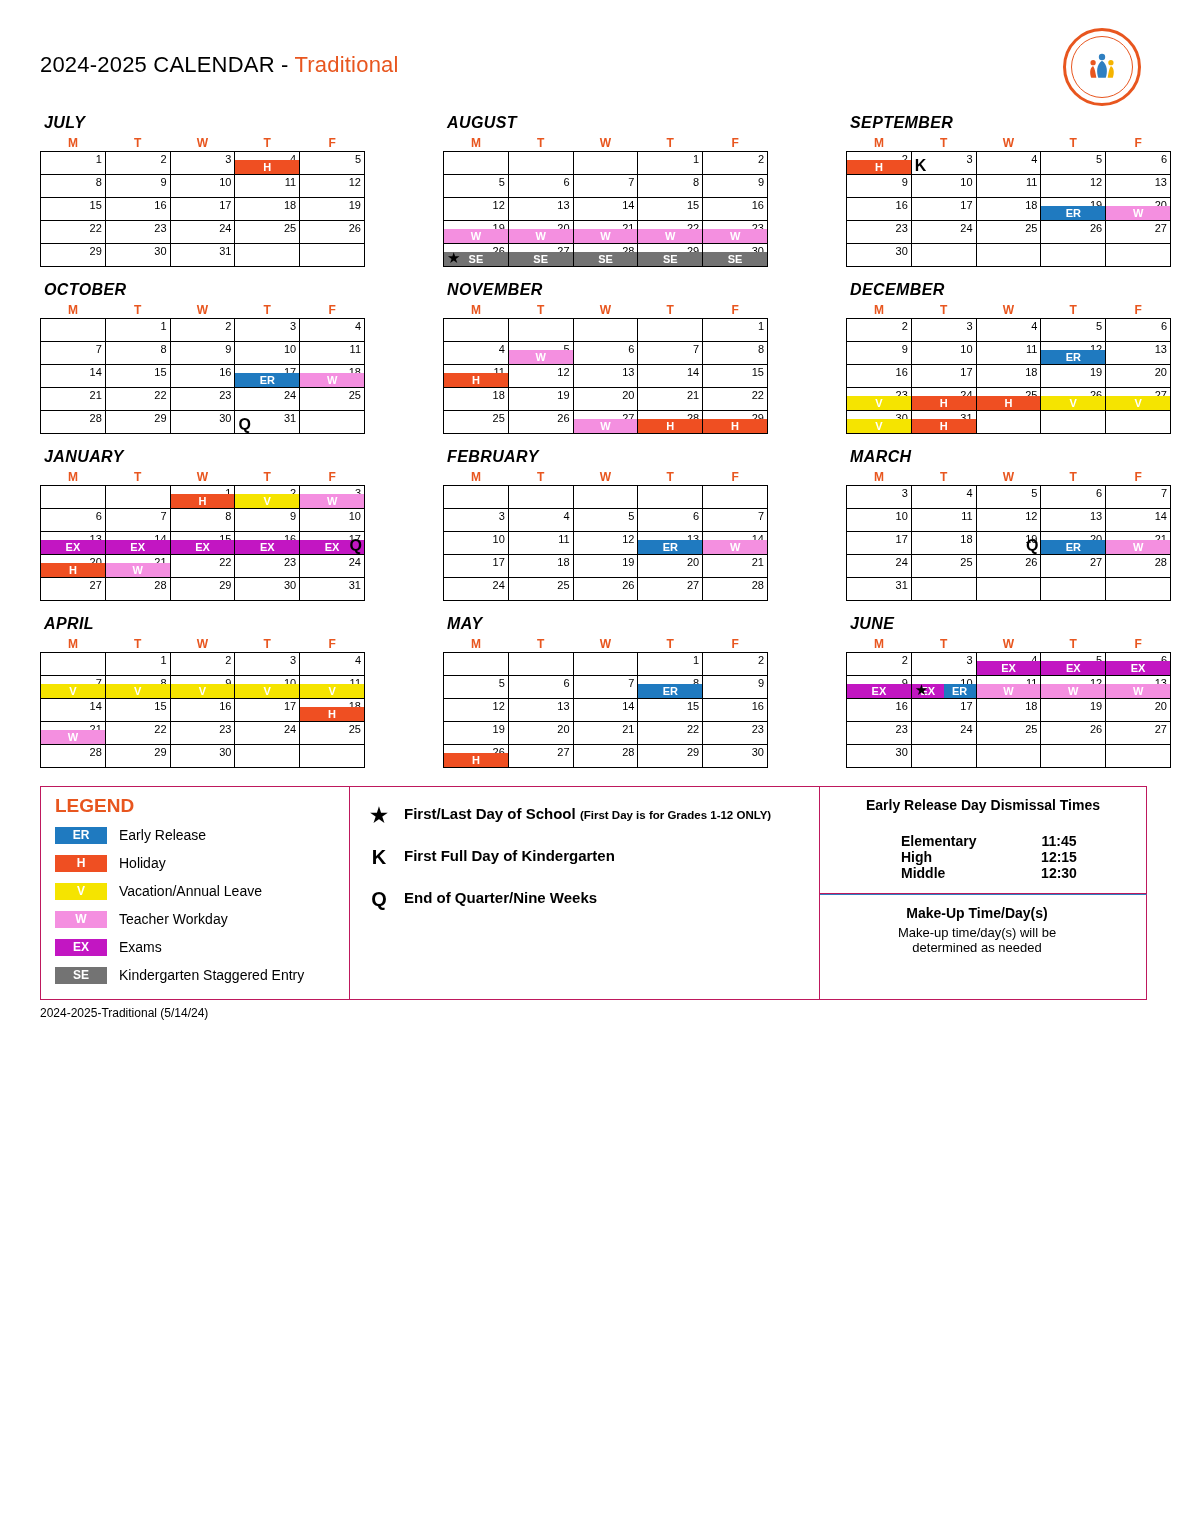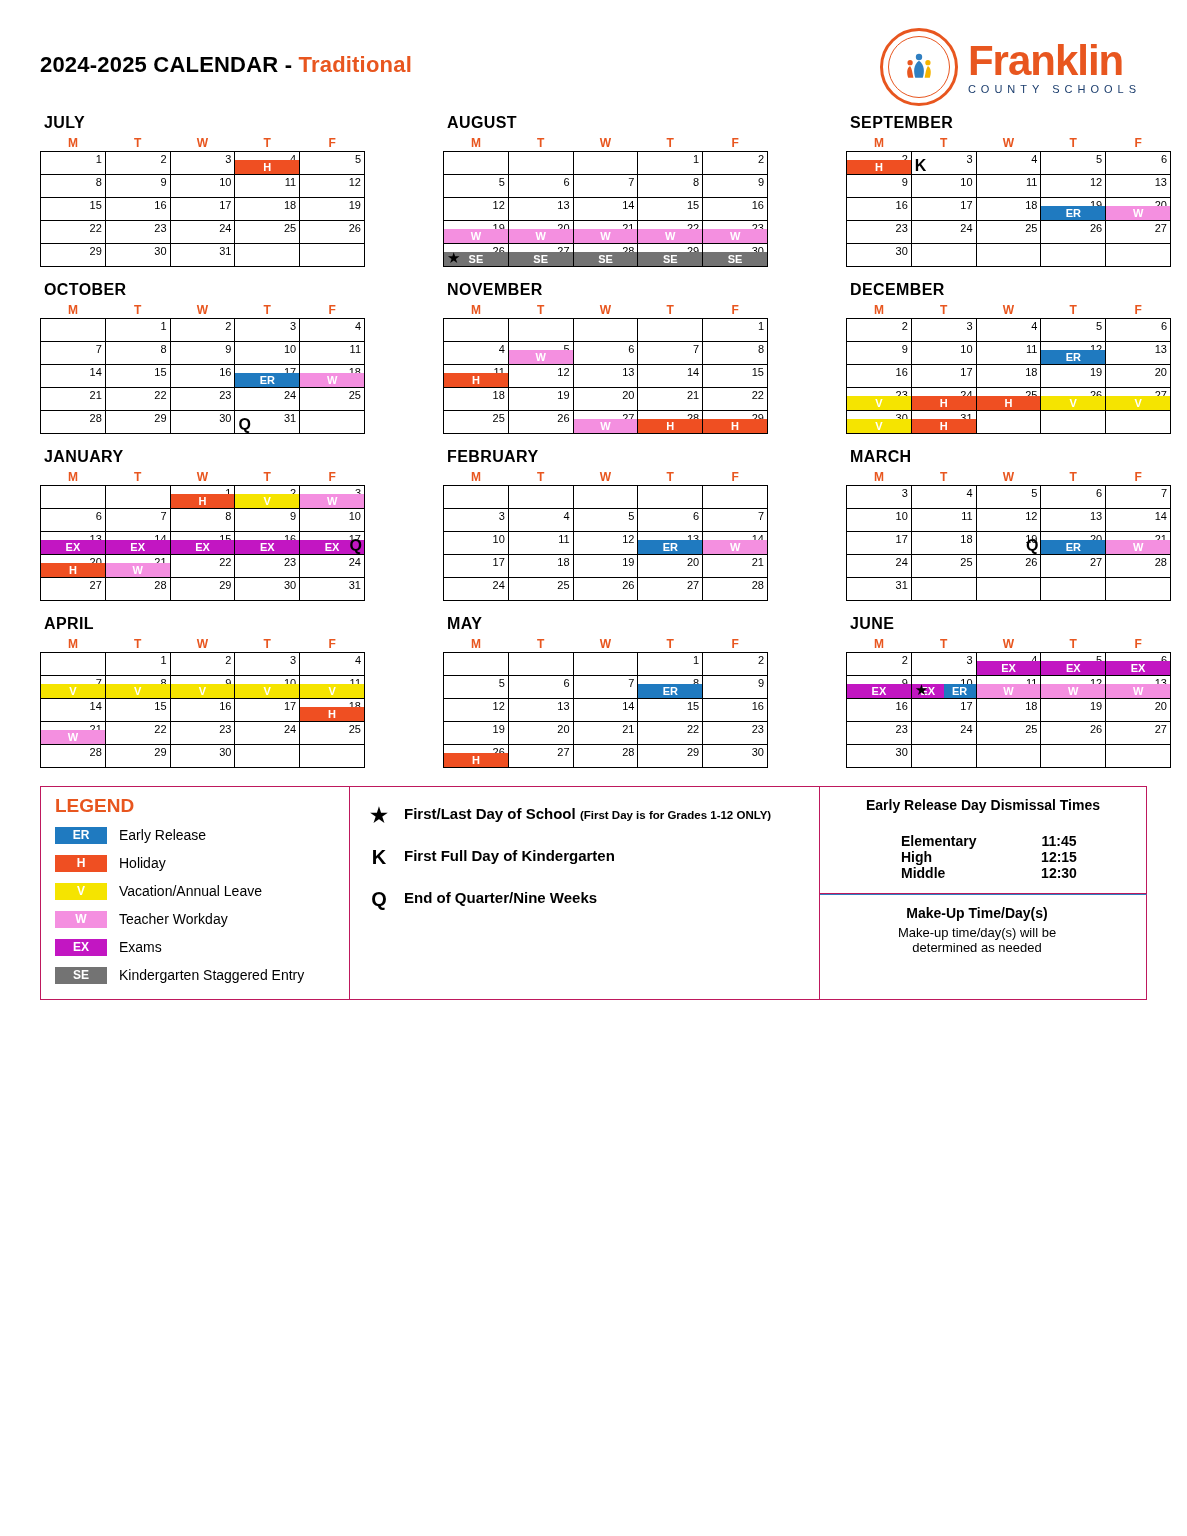--- a/index.html
+++ b/index.html
@@ -6,34 +6,34 @@
   body{
     width:1187px;height:1536px;background:#ffffff;
     font-family:"Liberation Sans", sans-serif;
     color:#000;
     position:relative;
   }
   .page{position:relative;width:1187px;height:1536px;box-sizing:border-box;padding:28px 40px 0 40px;}
 
   
   .header{display:flex;align-items:flex-start;justify-content:space-between;height:78px;}
-  .title{font-size:22px;font-weight:bold;letter-spacing:.2px;padding-top:24px;}
+  .title{font-size:22px;font-weight:normal;letter-spacing:.2px;padding-top:24px;}
   .title .trad{color:#e8561f;}
   .logo{display:flex;align-items:center;gap:10px;padding-right:6px;}
   .logo-seal{width:72px;height:72px;border-radius:50%;border:3px solid #e8561f;position:relative;background:#fff;}
   .logo-seal .ring{position:absolute;inset:5px;border-radius:50%;border:1px solid #e8561f;}
   .logo-seal .person{position:absolute;left:50%;top:50%;transform:translate(-50%,-52%);width:30px;height:30px;}
   .logo-word{line-height:1;}
   .logo-word .franklin{font-size:42px;font-weight:bold;color:#e8561f;letter-spacing:-1px;}
   .logo-word .county{font-size:11px;color:#1b3d6d;letter-spacing:5px;margin-top:2px;}
 
   
   .months{display:grid;grid-template-columns:repeat(3,353px);column-gap:50px;row-gap:0px;margin-top:8px;}
   .month{margin-bottom:14px;}
-  .month-name{font-size:16px;font-weight:bold;letter-spacing:.4px;margin:0 0 3px 4px;}
+  .month-name{font-size:16px;font-weight:bold;letter-spacing:.4px;margin:0 0 3px 4px;font-style:italic;}
   table.cal{border-collapse:collapse;width:325px;table-layout:fixed;}
   table.cal th{
     color:#e8561f;font-size:12px;font-weight:bold;height:16px;text-align:center;
     border:none;padding:0;
   }
   table.cal td{
     border:1px solid #000;width:65px;height:22px;padding:0;vertical-align:top;
     position:relative;
   }
   td .num{position:absolute;top:1px;right:3px;font-size:11px;line-height:12px;}
@@ -95,24 +95,20 @@
       <div class="logo-seal">
         <div class="ring"></div>
         <svg class="person" viewBox="0 0 32 32">
           <circle cx="16" cy="6" r="3.4" fill="#2f7fc1"></circle>
           <circle cx="6.5" cy="12" r="2.8" fill="#e8561f"></circle>
           <circle cx="25.5" cy="12" r="2.8" fill="#f5b400"></circle>
           <path d="M16 10 C10 14 10 22 12 28 L20 28 C22 22 22 14 16 10 Z" fill="#2f7fc1"></path>
           <path d="M6.5 15.5 C2.5 18 3 24 4.5 28 L10 28 C9 23 8.5 18 6.5 15.5 Z" fill="#e8561f"></path>
           <path d="M25.5 15.5 C29.5 18 29 24 27.5 28 L22 28 C23 23 23.5 18 25.5 15.5 Z" fill="#f5b400"></path>
         </svg>
-      </div>
-      <div class="logo-word">
-        <div class="franklin">Franklin</div>
-        <div class="county">COUNTY SCHOOLS</div>
       </div>
     </div>
   </div>
 
   <div class="months" id="months">
       <div class="month">
         <div class="month-name">JULY</div>
         <table class="cal">
           <thead>
             <tr>
@@ -1457,13 +1453,14 @@
           </div>
       </div>
       <div class="box mk-box" style="border-left:0;border-top:1px solid #2f7fc1;flex:1;">
         <div class="mk-title">Make-Up Time/Day(s)</div>
         <div class="mk-line">Make-up time/day(s) will be</div>
         <div class="mk-line">determined as needed</div>
       </div>
     </div>
   </div>
 
+  <div class="footer">2024-2025-Traditional (5/14/24)</div>
 </div>
 
 </body></html>

